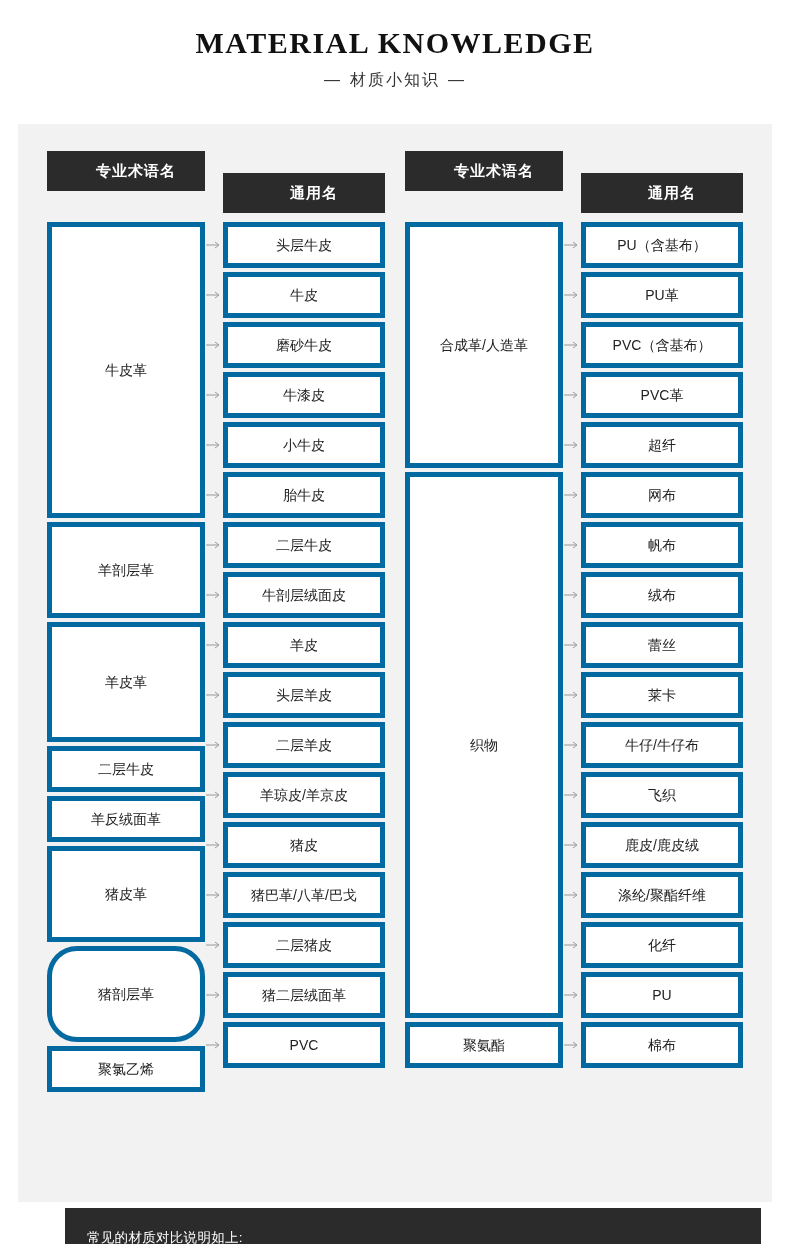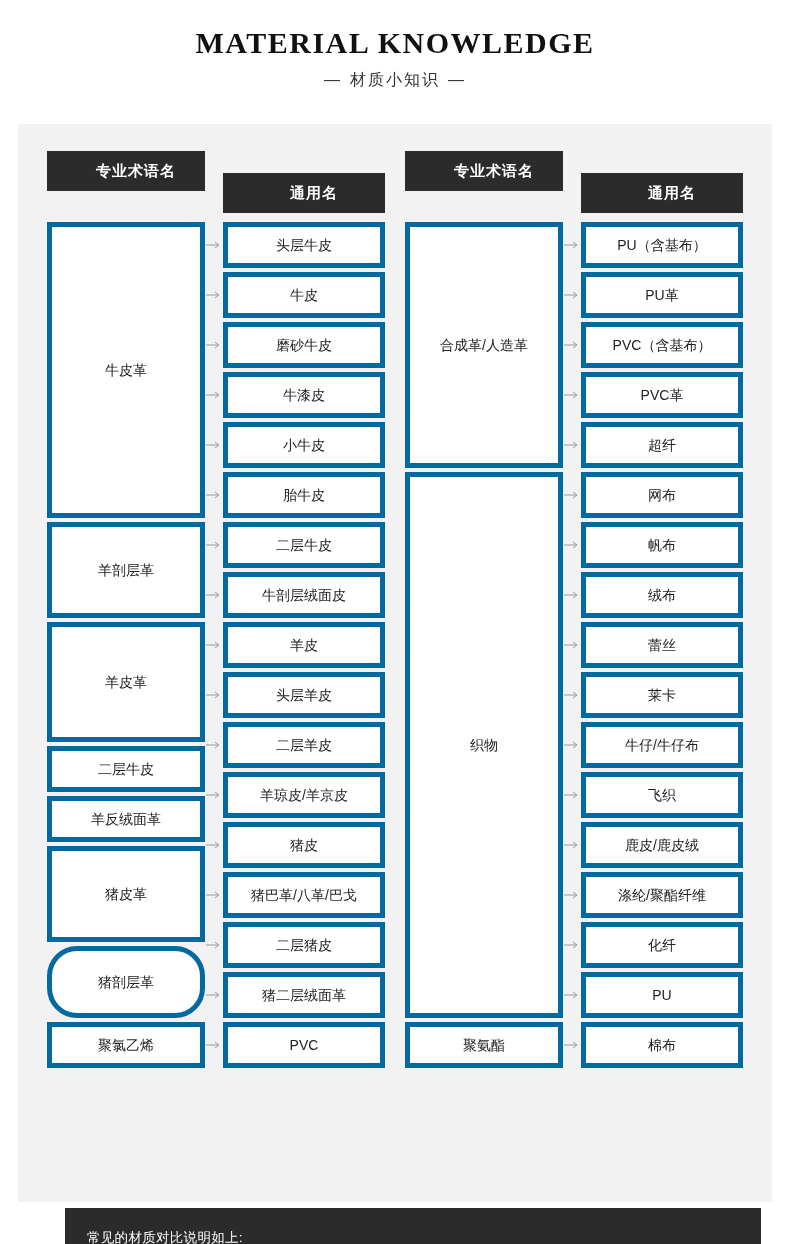--- a/index.html
+++ b/index.html
@@ -184,21 +184,21 @@
             <div class="head-cell common">通用名</div>
           </div>
           <div class="body-cols">
             <div class="term-stack">
                 <div class="cell" style="height: 296px;">牛皮革</div>
                 <div class="cell" style="height: 96px;">羊剖层革</div>
                 <div class="cell" style="height: 120px;">羊皮革</div>
                 <div class="cell" style="height: 46px;">二层牛皮</div>
                 <div class="cell" style="height: 46px;">羊反绒面革</div>
                 <div class="cell" style="height: 96px;">猪皮革</div>
-                <div class="cell" style="height: 72px; border-radius: 30px;">猪剖层革</div>
+                <div class="cell" style="height: 96px; border-radius: 30px;">猪剖层革</div>
                 <div class="cell" style="height: 46px;">聚氯乙烯</div>
               </div>
             <div class="arrow-stack" style="height: 846px;">
                 <span class="arrow" style="top: 18px;">
                   <svg width="16" height="10" viewBox="0 0 16 10">
                     <line x1="0" y1="5" x2="12" y2="5" stroke="#9a9a9a" stroke-width="1"></line>
                     <polyline points="9,2 13,5 9,8" fill="none" stroke="#9a9a9a" stroke-width="1"></polyline>
                   </svg>
                 </span>
                 <span class="arrow" style="top: 68px;">

